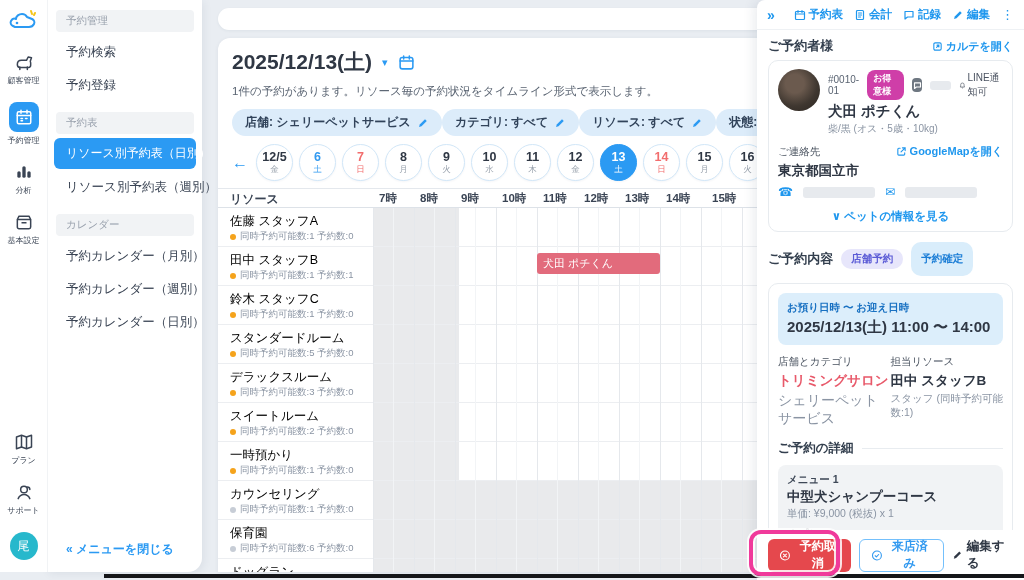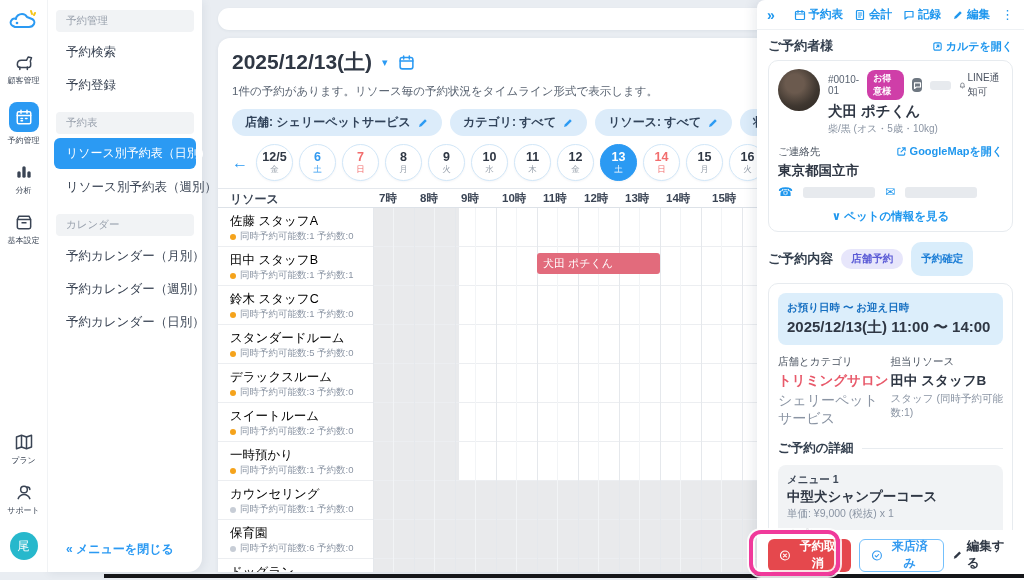--- a/index.html
+++ b/index.html
@@ -34,21 +34,21 @@
   .card { position:absolute; left:218px; top:38px; width:806px; height:534px; background:#fff; border-radius:12px 12px 0 0; box-shadow:0 1px 4px rgba(40,60,90,.07); z-index:1; overflow:hidden; }
 
   .card-head { position:relative; padding:10px 14px 0 14px; }
   .title-row { display:flex; align-items:center; gap:10px; }
   .page-title { font-size:21px; font-weight:bold; color:#2f3744; }
   .tri { color:#2b9af3; font-size:11px; cursor:pointer; }
   .cal-ic { color:#2b9af3; cursor:pointer; }
   .head-right { position:absolute; right:66px; top:16px; display:flex; gap:6px; color:#3c4553; }
   .subtitle { font-size:11.5px; color:#5a6472; margin-top:8px; }
 
-  .chips { display:flex; align-items:center; gap:8px; margin:10px 0 0 0; }
+  .chips { display:flex; align-items:center; margin:10px 0 0 0; }
   .chip { display:inline-flex; align-items:center; gap:6px; background:#dcecfa; border-radius:14px; height:27px; padding:0 13px; font-size:12px; font-weight:bold; color:#31435a; cursor:pointer; }
   .chip .pen { color:#2b9af3; }
   .chip.add { font-weight:normal; font-size:16px; color:#3c4553; padding:0 16px; }
 
   .dates-row { display:flex; align-items:center; margin:8px 0 0 0; }
   .back-arrow { color:#2b9af3; font-size:16px; margin:0 8px 0 0; cursor:pointer; }
   .date-circles { display:flex; gap:6px; }
   .dc { width:37px; height:37px; border-radius:50%; border:1px solid #d2e7f8; background:#fff; display:flex; flex-direction:column; align-items:center; justify-content:center; cursor:pointer; box-shadow:0 1px 2px rgba(40,60,90,.05); }
   .dc .num { font-size:12.5px; font-weight:bold; color:#2f3744; line-height:1.1; }
   .dc .dow { font-size:8.5px; color:#98a1ac; line-height:1.1; }

